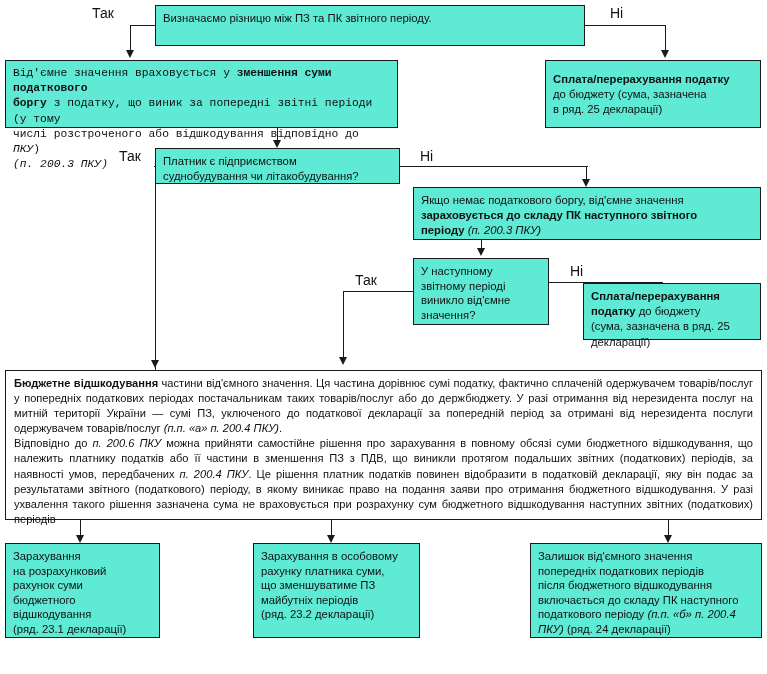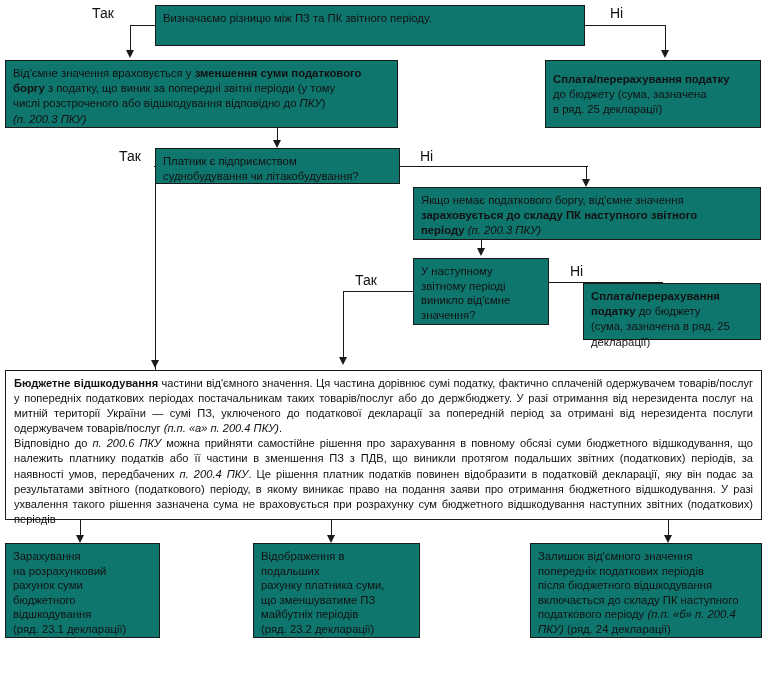--- a/index.html
+++ b/index.html
@@ -14,21 +14,21 @@
   #canvas {
     position: relative;
     width: 767px;
     height: 674px;
     background: #ffffff;
     overflow: hidden;
   }
   .box {
     position: absolute;
     border: 1.5px solid #1a1a1a;
-    background: #0f766e;
+    background: #5eead4;
     box-sizing: border-box;
     padding: 5px 17px 4px 7px;
     font-size: 11.3px;
     line-height: 15.2px;
     color: #111111;
   }
   .box.tight { line-height: 14.6px; }
   .bigbox {
     position: absolute;
     border: 1.5px solid #1a1a1a;
@@ -88,21 +88,21 @@
   <div class="lbl" style="left:92px; top:7px;">Так</div>
   <div class="h" style="left:130px; top:25px; width:26px;"></div>
   <div class="v" style="left:130px; top:25px; height:27px;"></div>
   <div class="arrow" style="left:125.5px; top:50px;"></div>
 
   <div class="lbl" style="left:610px; top:7px;">Ні</div>
   <div class="h" style="left:584px; top:25px; width:82px;"></div>
   <div class="v" style="left:665px; top:25px; height:27px;"></div>
   <div class="arrow" style="left:660.5px; top:50px;"></div>
 
-  <div class="box" style="left:5px; top:60px; width:393px; height:68px;">
+  <div class="box" style="left:5px; top:60px; width:393px; height:68px;font-family:Liberation Mono, monospace;">
     <div><span>Від'ємне значення враховується у </span><b>зменшення суми податкового</b></div>
     <div><b>боргу</b><span> з податку, що виник за попередні звітні періоди (у тому </span></div>
     <div><span>числі розстроченого або відшкодування відповідно до </span><i>ПКУ</i><span>)</span></div>
     <div><i>(п. 200.3 ПКУ)</i></div>
   </div>
 
   <div class="box" style="left:545px; top:60px; width:216px; height:68px; padding-top:11px;">
     <div><b>Сплата/перерахування податку</b></div>
     <div>до бюджету (сума, зазначена</div>
     <div>в ряд. 25 декларації)</div>
@@ -181,21 +181,21 @@
   <div class="box tight" style="left:5px; top:543px; width:155px; height:95px;">
     <div>Зарахування</div>
     <div>на розрахунковий</div>
     <div>рахунок суми</div>
     <div>бюджетного</div>
     <div>відшкодування</div>
     <div>(ряд. 23.1 декларації)</div>
   </div>
 
   <div class="box tight" style="left:253px; top:543px; width:167px; height:95px;">
-    <div>Відображення в подальших</div>
+    <div>Зарахування в особовому</div>
     <div>рахунку платника суми,</div>
     <div>що зменшуватиме ПЗ</div>
     <div>майбутніх періодів</div>
     <div>(ряд. 23.2 декларації)</div>
   </div>
 
   <div class="box tight" style="left:530px; top:543px; width:232px; height:95px;">
     <div>Залишок від'ємного значення</div>
     <div>попередніх податкових періодів</div>
     <div>після бюджетного відшкодування</div>

